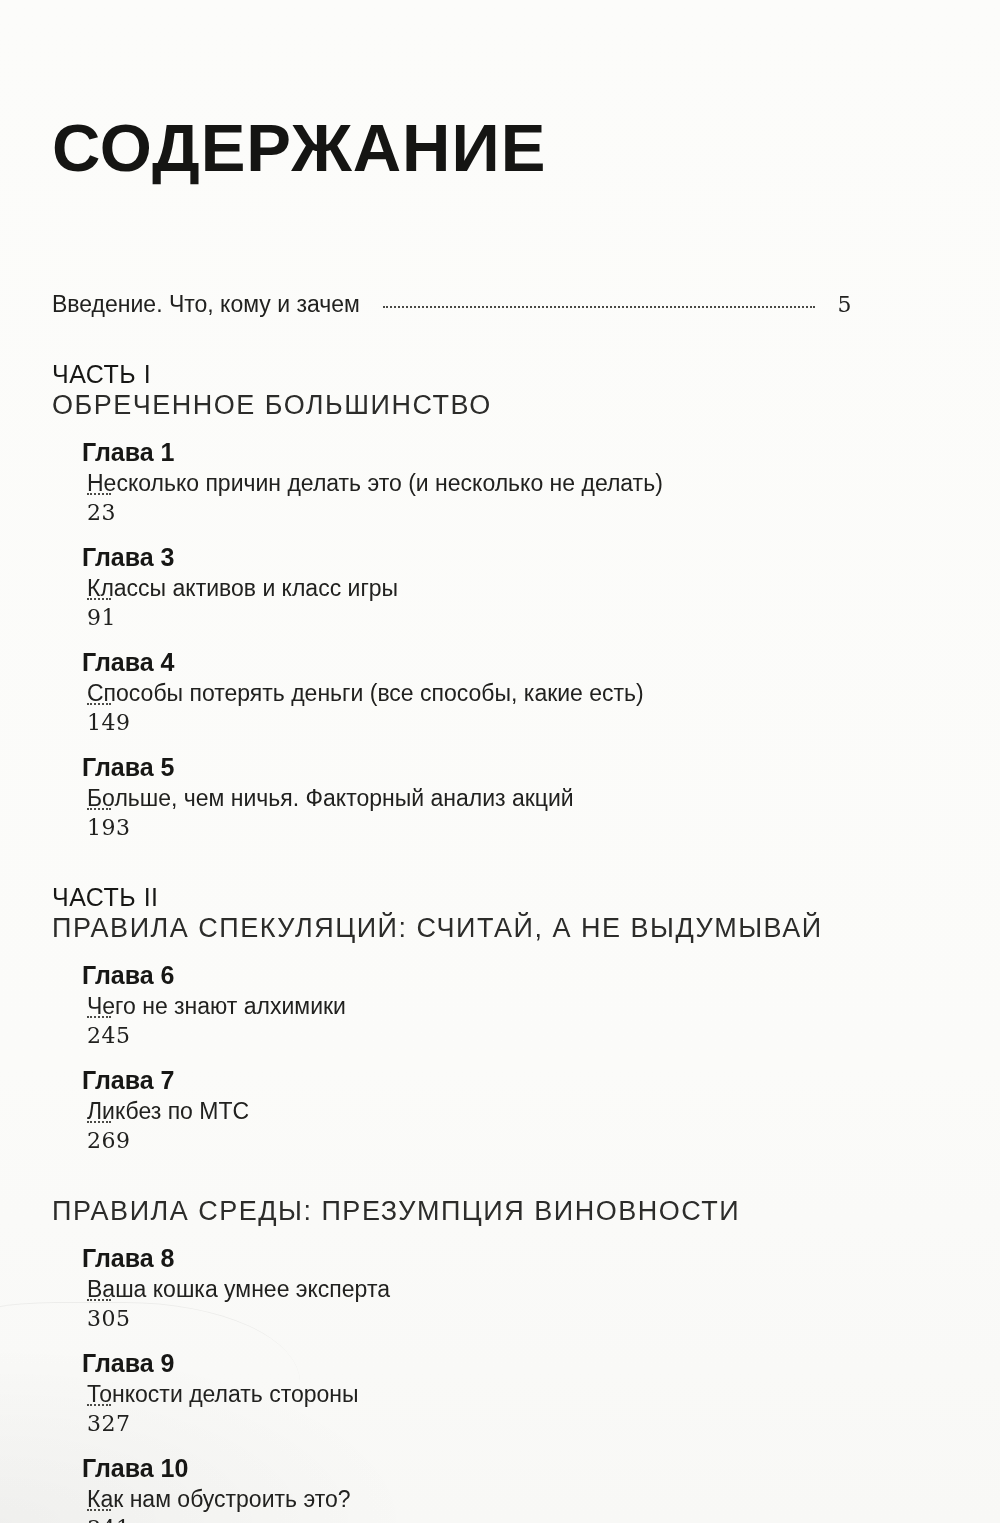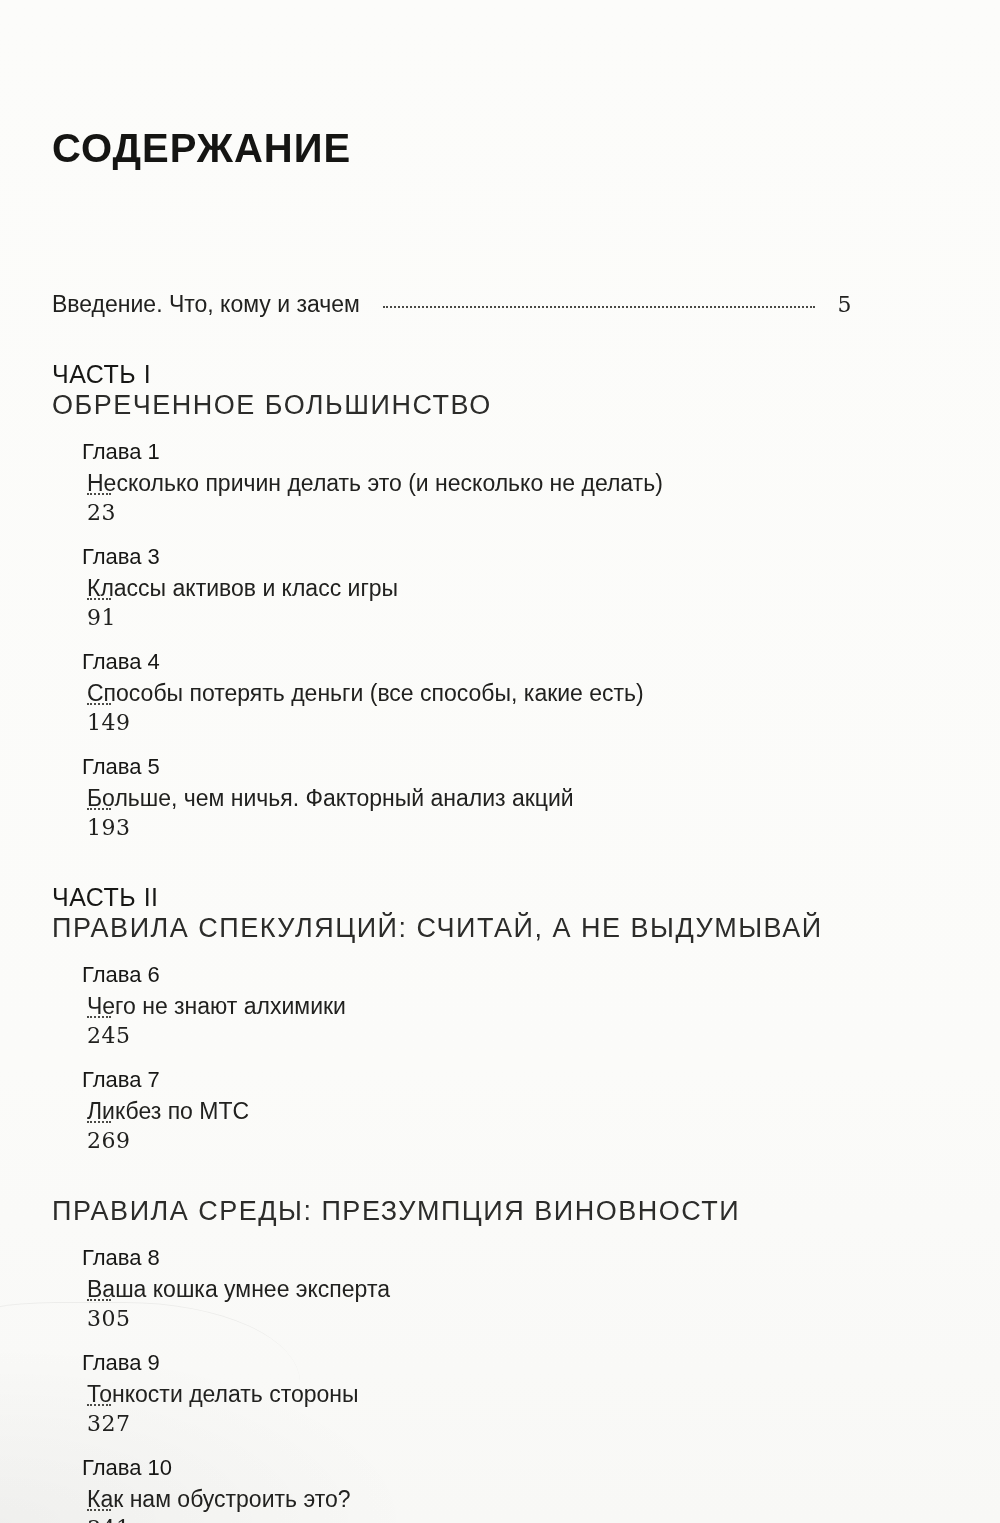--- a/index.html
+++ b/index.html
@@ -15,21 +15,21 @@
     position: relative;
   }
   .page {
     box-sizing: border-box;
     width: 1000px;
     height: 1523px;
     padding: 118px 148px 0 52px; 
     position: relative;
   }
   .toc-title {
-    font-size: 40px;
+    font-size: 67px;
     line-height: 60px;
     font-weight: bold;
     letter-spacing: 1px;
     color: #151513;
     margin: 0;
   }
   .intro-row { margin-top: 112px; gap: 18px; }
 
   .entry-row {
     display: flex;
@@ -66,23 +66,23 @@
   .part-subtitle {
     font-size: 27px;
     line-height: 33px;
     font-weight: 400;
     letter-spacing: 1.5px;
     color: #2c2c2a;
   }
 
   .chapter { margin-top: 17px; margin-left: 30px; }
   .chapter-label {
-    font-size: 22px;
+    font-size: 25px;
     line-height: 26px;
-    font-weight: normal;
+    font-weight: bold;
     color: #171715;
   }
   .chapter .entry-row { margin-top: 4px; line-height: 28px; flex-direction: column; }
 
   .scan-crease {
     position: absolute;
     left: -120px;
     bottom: 60px;
     width: 420px;
     height: 160px;

